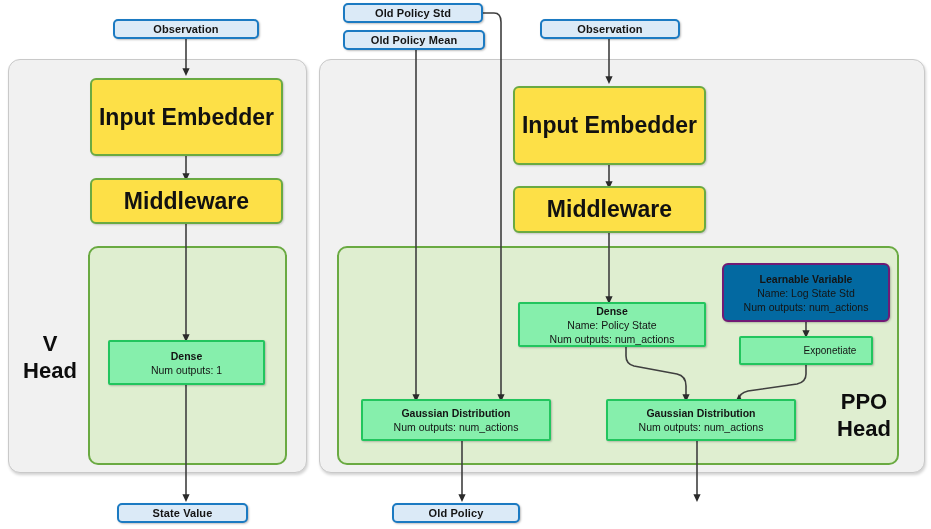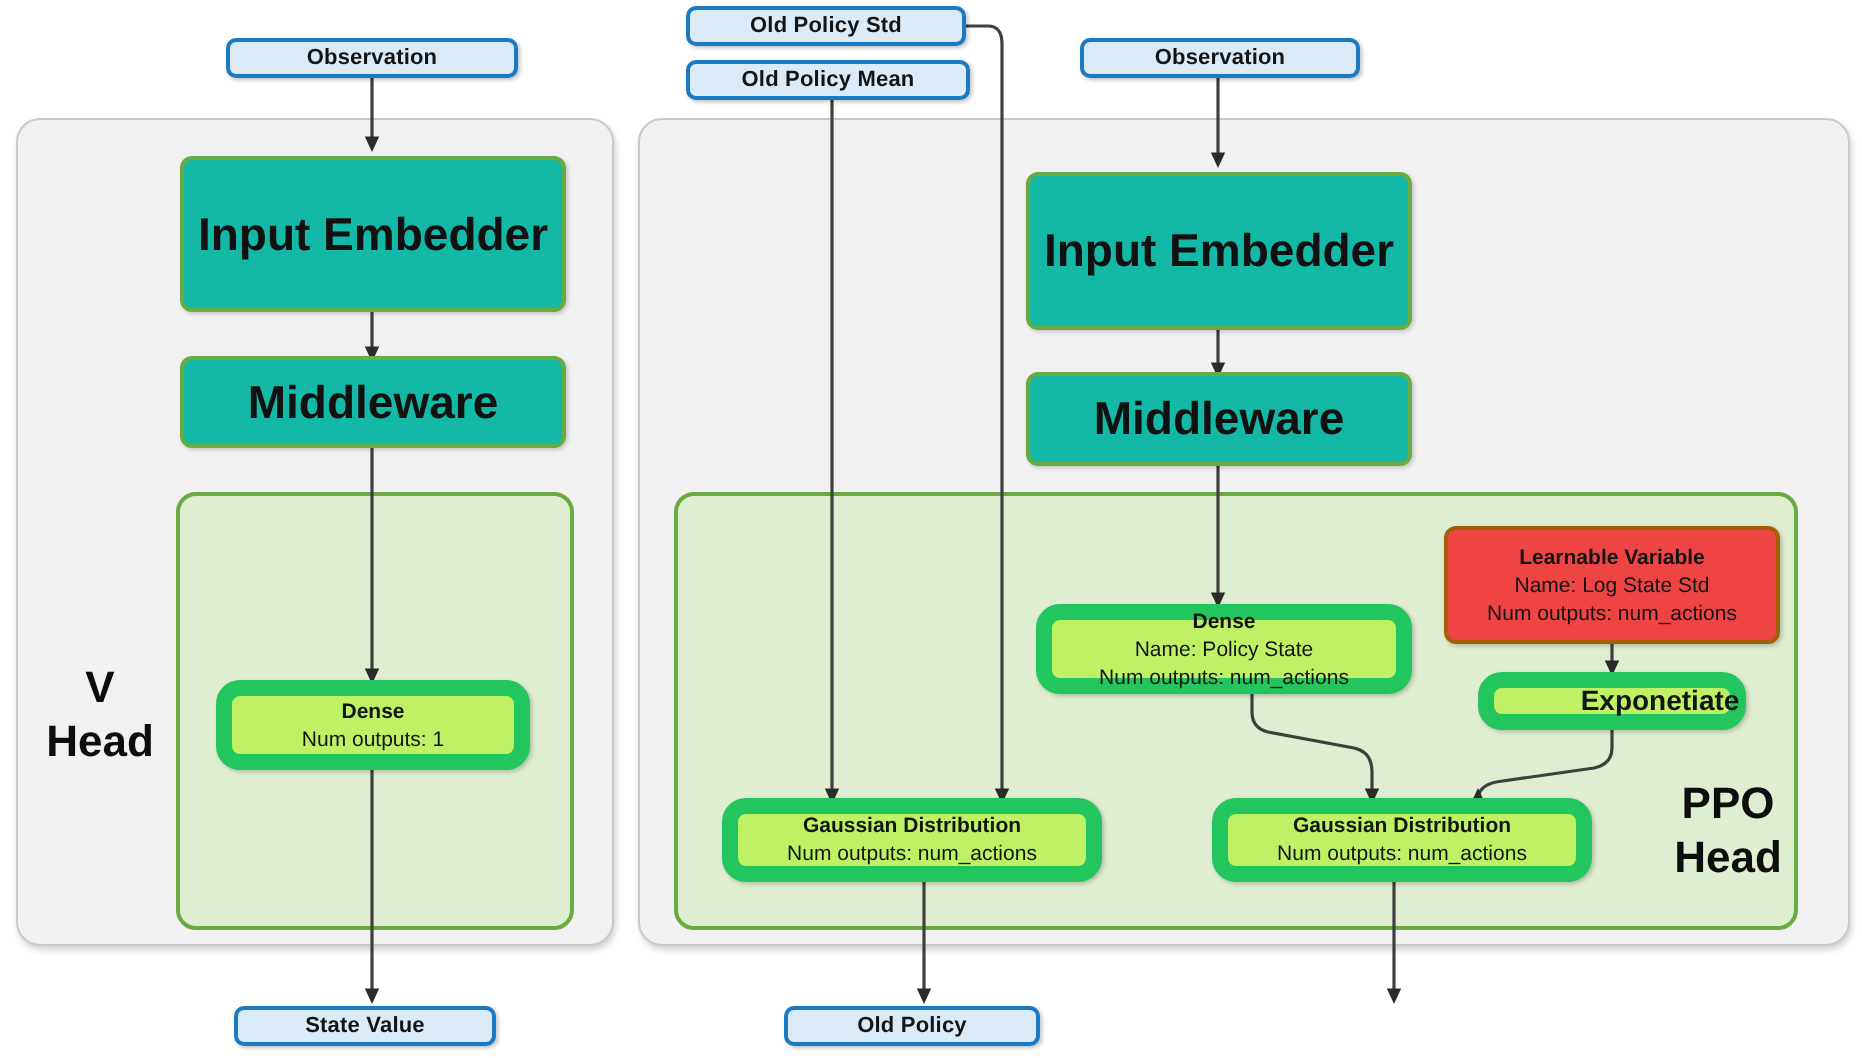--- a/index.html
+++ b/index.html
@@ -16,35 +16,35 @@
               border-radius:10px;}
 
   
   .node{position:absolute;box-sizing:border-box;display:flex;flex-direction:column;
         align-items:center;justify-content:center;text-align:left;}
 
   .blue{background:#dbeaf7;border:2px solid #1b7ac2;border-radius:5px;
         box-shadow:1px 1px 2px rgba(0,0,0,.25);
         font-size:11px;font-weight:bold;color:#141414;letter-spacing:.1px;}
 
-  .green{background:#14b8a6;border:2px solid #6aaa42;border-radius:6px;
+  .green{background:#fde047;border:2px solid #6aaa42;border-radius:6px;
          box-shadow:1px 1px 2px rgba(0,0,0,.18);
          font-size:23px;font-weight:bold;color:#111;}
 
-  .orange{background:#bef264;border:8px solid #22c55e;border-radius:12px;
+  .orange{background:#86efac;border:2px solid #22c55e;border-radius:2px;
           box-shadow:1px 1px 2px rgba(0,0,0,.22);
           font-size:10.5px;color:#141414;}
 
-  .purple{background:#ef4444;border:2px solid #a16207;border-radius:6px;
+  .purple{background:#0369a1;border:2px solid #701a75;border-radius:6px;
           box-shadow:1px 1px 2px rgba(0,0,0,.22);
           font-size:10.5px;color:#141414;}
 
   .ttl{font-weight:bold;font-size:10.5px;line-height:14px;}
   .sub{font-weight:normal;font-size:10.5px;line-height:14px;}
-  .big{font-weight:bold;font-size:14px;line-height:15px;padding-left:48px;}
+  .big{font-weight:normal;font-size:10px;line-height:15px;padding-left:48px;}
 
   .headlabel{position:absolute;text-align:center;font-size:22px;font-weight:bold;
              color:#0d0d0d;line-height:27px;}
 
   svg.wires{position:absolute;left:0;top:0;width:931px;height:529px;
             pointer-events:none;overflow:visible;}
   .wire{fill:none;stroke:#3f3f3f;stroke-width:1.6;}
   .ahead{fill:#2b2b2b;}
 </style>
 </head>

